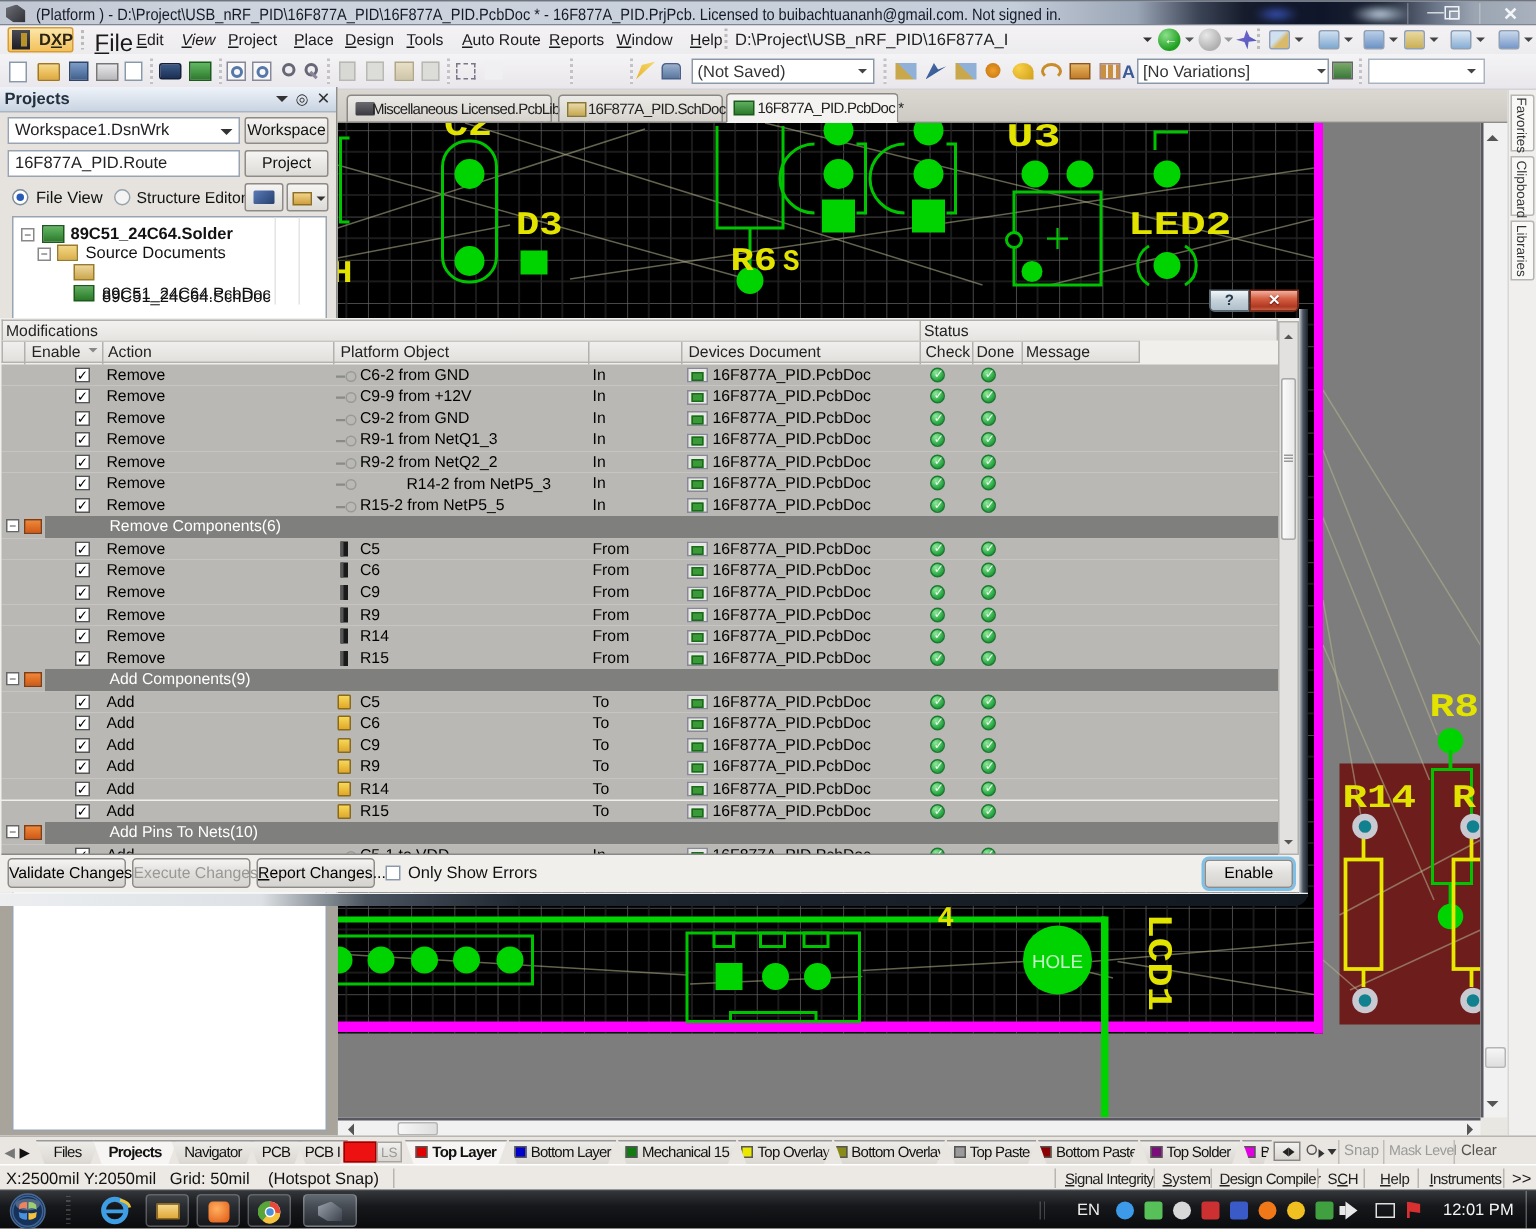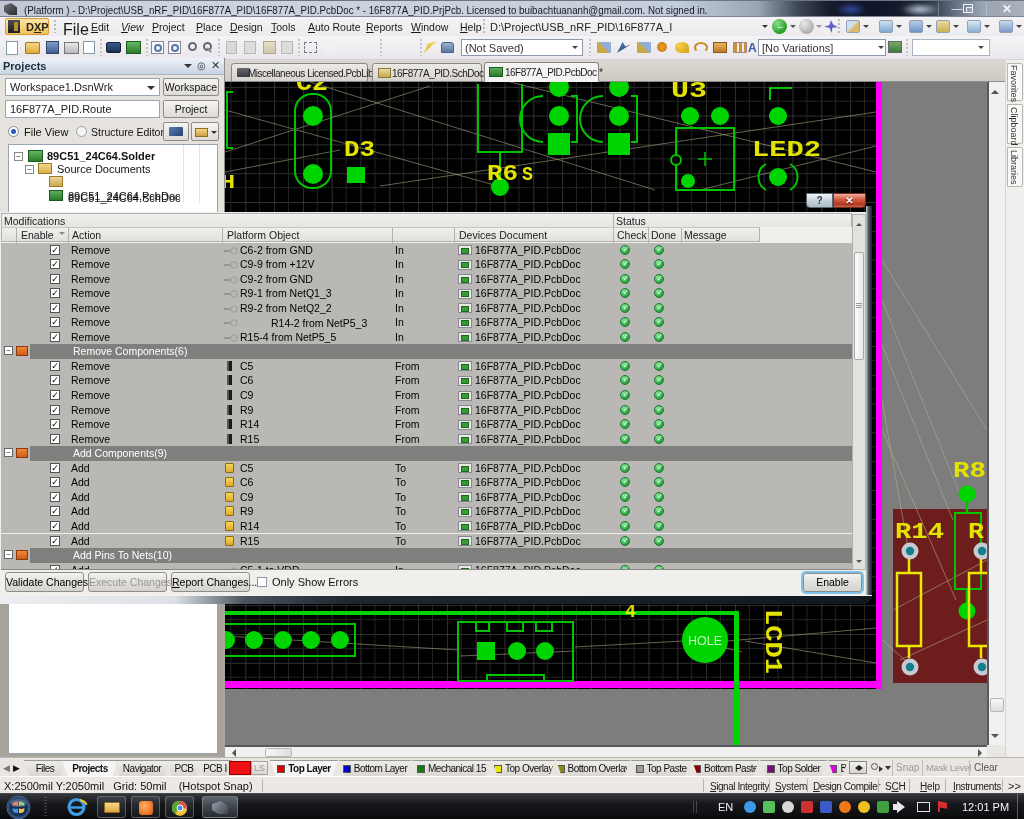--- a/index.html
+++ b/index.html
@@ -464,21 +464,21 @@
               <div class="abs" style="left:1.5px;top:-1px;font-size:8px;color:#eaffea;">✓</div>
             </div>
 </div>
           <div class="abs" style="left:1px;top:117.80px;width:851px;height:14.55px;background:#b9b8b4;overflow:hidden;">
  <div class="abs" style="left:49px;top:2px;width:10px;height:10px;background:#fff;border:1px solid #555;font-size:9px;line-height:9px;color:#000;text-align:center;">✓</div>
  <div class="abs" style="left:70px;top:1px;font-size:10.5px;color:#000;">Remove</div>
  <svg class="abs" style="left:223px;top:4px;" width="14" height="8">
               <line x1="0" y1="4" x2="6" y2="4" stroke="#8a8a88" stroke-width="1.5"></line>
               <circle cx="10" cy="4" r="3.2" fill="none" stroke="#99999a"></circle>
             </svg>
- <div class="abs" style="left:239px;top:1px;font-size:10.5px;color:#000;white-space:nowrap;">R15-4 from NetP5_5</div>
+ <div class="abs" style="left:239px;top:1px;font-size:10.5px;color:#000;white-space:nowrap;">R15-2 from NetP5_5</div>
  <div class="abs" style="left:394px;top:1px;font-size:10.5px;color:#000;">In</div>
  <div class="abs" style="left:457px;top:2.5px;width:14px;height:10px;background:#e8e8e4;border:1px solid #889;">
               <div class="abs" style="left:2px;top:1.5px;width:8px;height:6px;background:#3a9a3a;border:1px solid #1a6a1a;"></div>
             </div>
  <div class="abs" style="left:474px;top:1px;font-size:10.5px;color:#000;">16F877A_PID.PcbDoc</div>
  <div class="abs" style="left:619px;top:2px;width:10px;height:10px;border-radius:50%;background:radial-gradient(circle at 35% 30%,#90e89c,#2aa844 65%,#1d8534);border:1px solid #1a7a30;">
               <div class="abs" style="left:1.5px;top:-1px;font-size:8px;color:#eaffea;">✓</div>
             </div>
  <div class="abs" style="left:653px;top:2px;width:10px;height:10px;border-radius:50%;background:radial-gradient(circle at 35% 30%,#90e89c,#2aa844 65%,#1d8534);border:1px solid #1a7a30;">
               <div class="abs" style="left:1.5px;top:-1px;font-size:8px;color:#eaffea;">✓</div>

